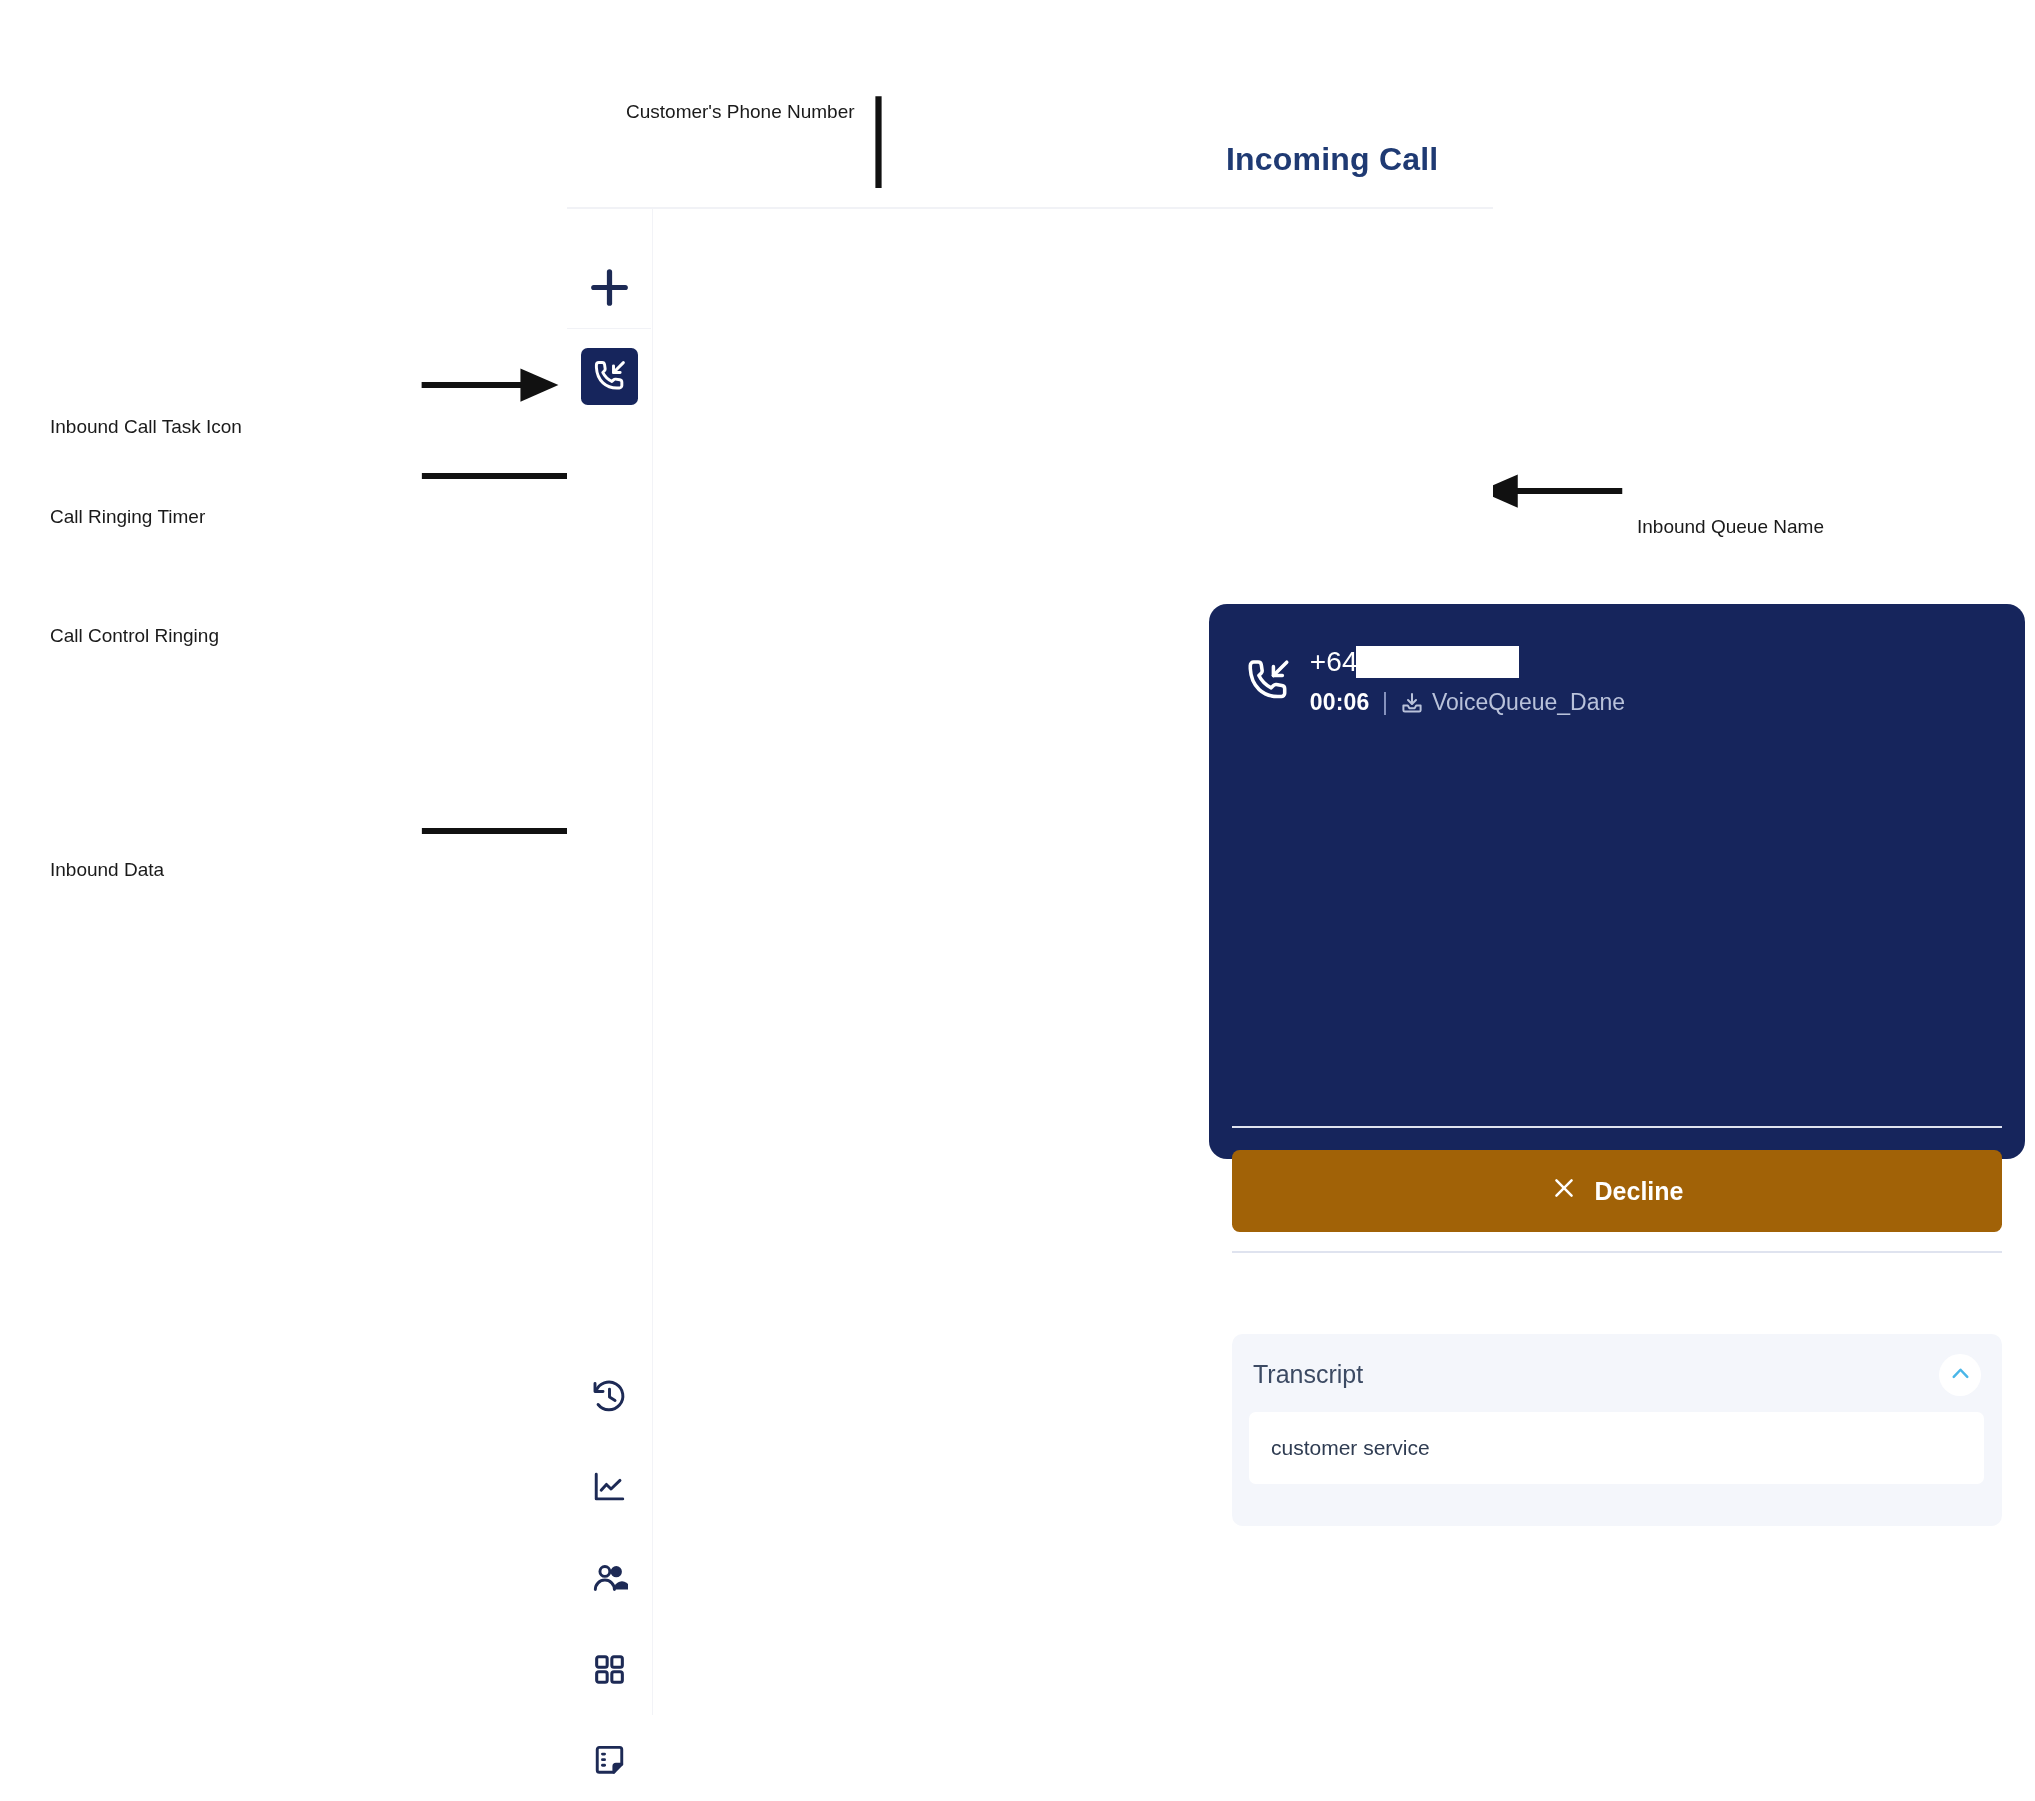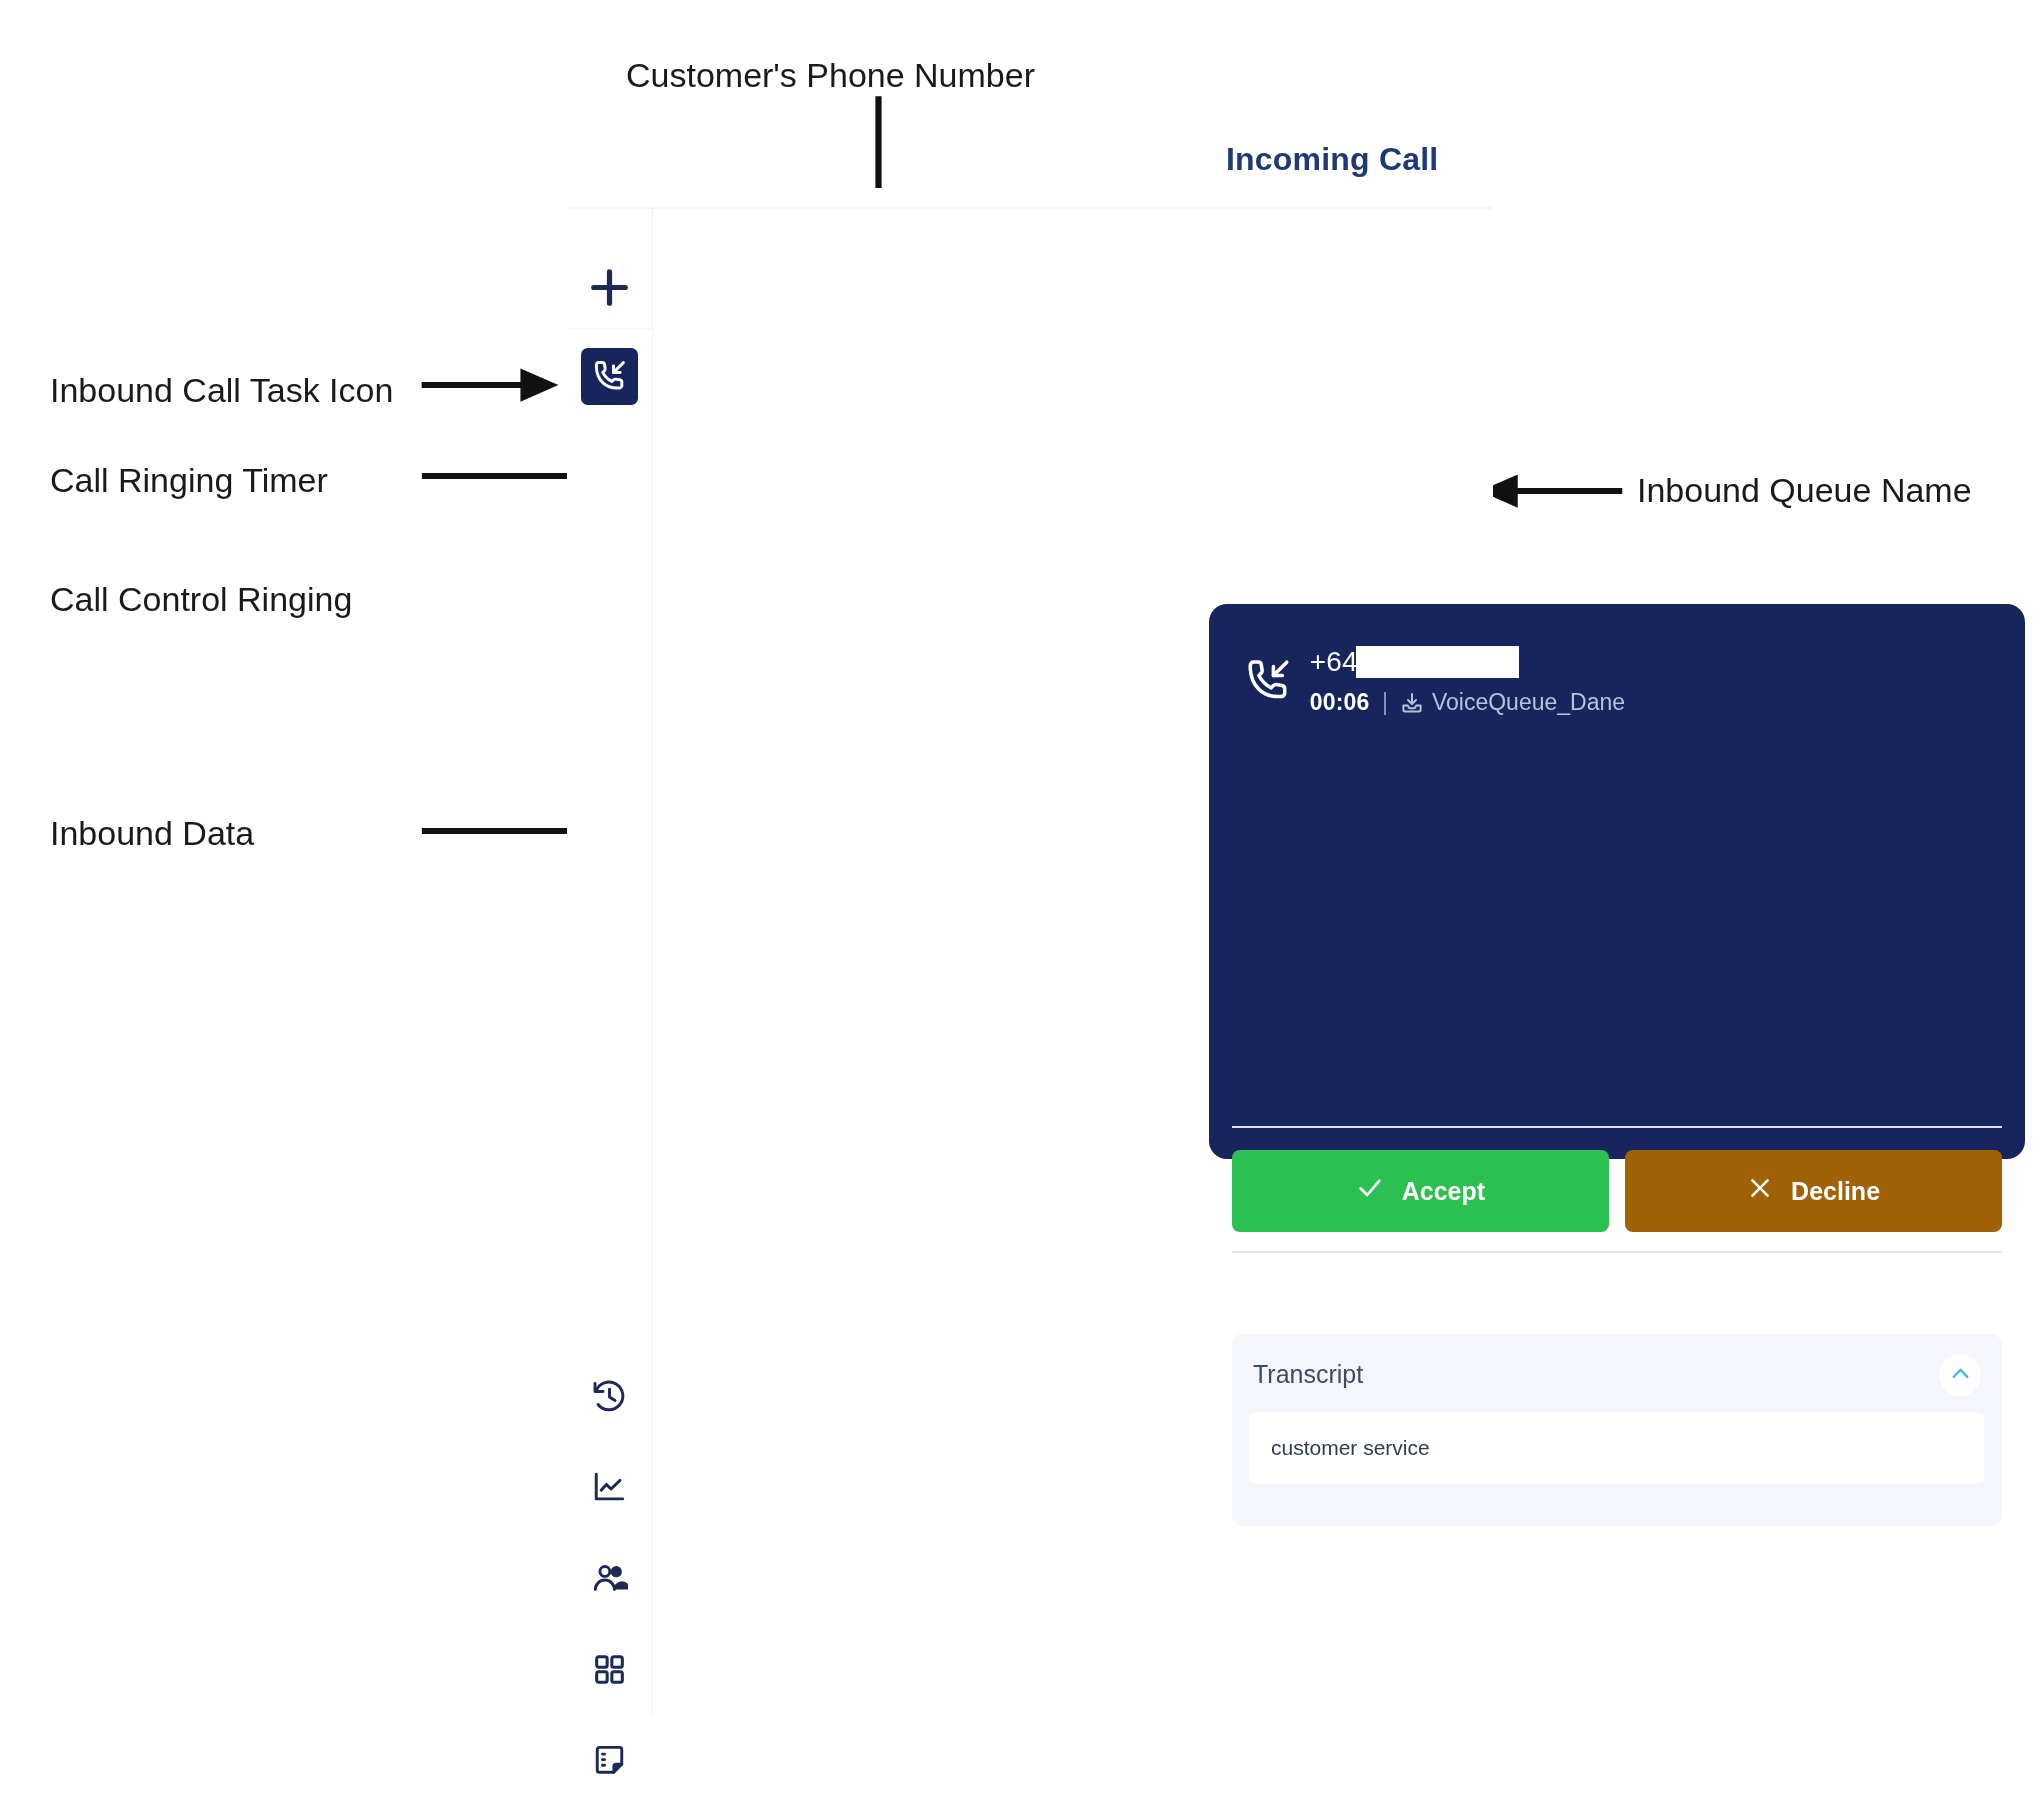--- a/index.html
+++ b/index.html
@@ -13,24 +13,25 @@
     position: relative;
     font-family: "Liberation Sans", sans-serif;
     overflow: hidden;
   }
 
   
   .anno-label {
     position: absolute;
     color: #1a1a1a;
     font-family: "Liberation Sans", sans-serif;
-    font-size: 34px;
+    font-size: 19px;
     font-weight: 400;
     white-space: nowrap;
     line-height: 1;
+    margin-top: 44px;
   }
   .arrow {
     position: absolute;
   }
   .arrow svg { display: block; }
 
   
   #app-window {
     position: absolute;
     left: 567px;
@@ -440,28 +441,20 @@
             </svg>
           </span>
           <span id="queue-name">VoiceQueue_Dane</span>
         </div>
       </div>
     </div>
 
     <div class="card-divider" id="divider-top"></div>
 
     <div id="call-controls">
-      <button class="ctrl-btn" id="accept-button">
-        <span class="ctrl-glyph">
-          <svg width="28" height="28" viewBox="0 0 24 24" fill="none" stroke="#ffffff" stroke-width="2.3" stroke-linecap="round" stroke-linejoin="round">
-            <polyline points="4,12.4 9.6,18 20,5.8"></polyline>
-          </svg>
-        </span>
-        <span>Accept</span>
-      </button>
 
       <button class="ctrl-btn" id="decline-button">
         <span class="ctrl-glyph">
           <svg width="26" height="26" viewBox="0 0 24 24" fill="none" stroke="#ffffff" stroke-width="2.3" stroke-linecap="round">
             <line x1="5" y1="5" x2="19" y2="19"></line>
             <line x1="19" y1="5" x2="5" y2="19"></line>
           </svg>
         </span>
         <span>Decline</span>
       </button>

